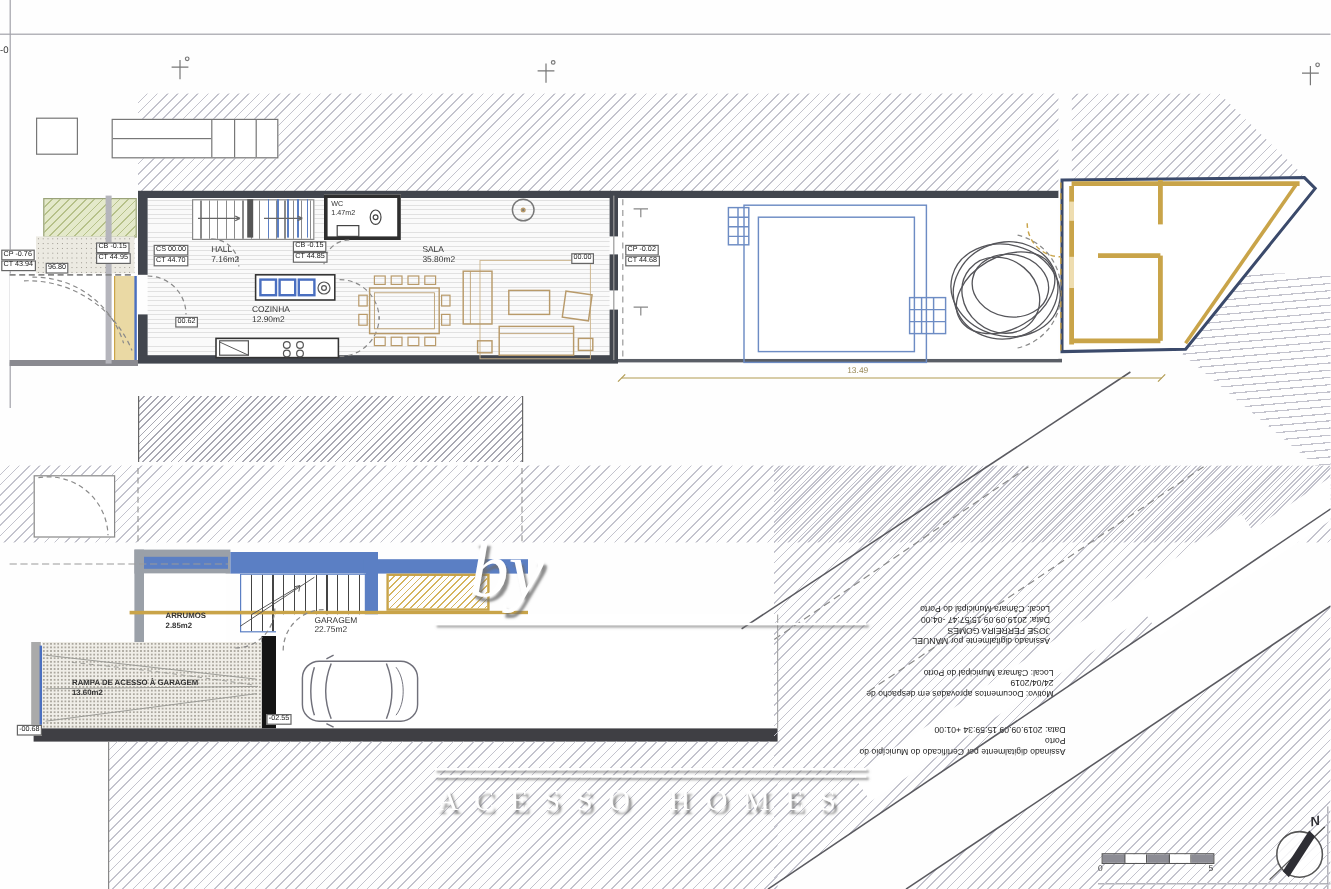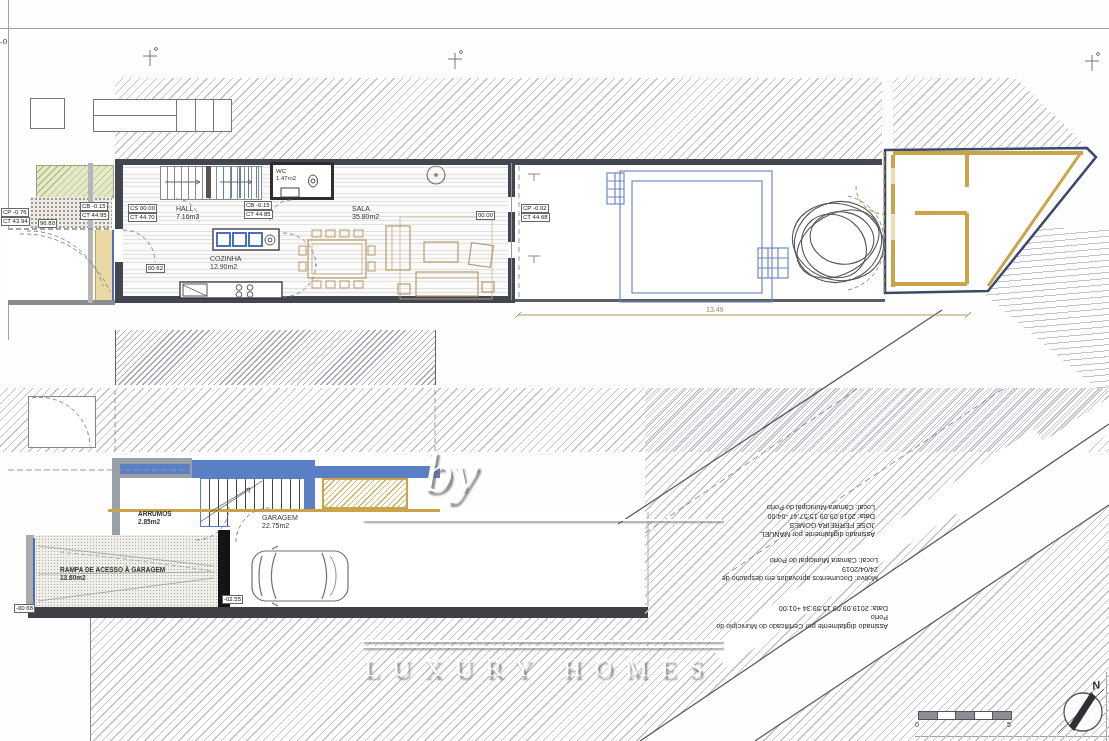--- a/index.html
+++ b/index.html
@@ -394,19 +394,19 @@
     <div style="flex:1;background:#8d8d95;border-right:1px solid #555;"></div>
     <div style="flex:1;background:#fff;border-right:1px solid #555;"></div>
     <div style="flex:1;background:#8d8d95;border-right:1px solid #555;"></div>
     <div style="flex:1;background:#fff;border-right:1px solid #555;"></div>
     <div style="flex:1;background:#8d8d95;"></div>
   </div>
   <div class="abs lbl z6" style="left:915px;top:721px;">0</div>
   <div class="abs lbl z6" style="left:1007px;top:721px;">5</div>
   <div class="abs z6" style="left:1092px;top:679px;font-size:11px;font-style:italic;font-weight:bold;color:#2e2e34;transform:rotate(-12deg);">N</div>
 
-  <div class="wm" style="left:424px;top:438px;font-size:58px;font-style:italic;">by</div>
+  <div class="wm" style="left:391px;top:438px;font-size:66px;font-style:italic;">by</div>
   <div class="wmbar" style="left:362px;top:519px;width:360px;height:2px;"></div>
   <div class="wmbar" style="left:362px;top:640px;width:360px;height:2px;"></div>
   <div class="wmbar" style="left:362px;top:646px;width:360px;height:2px;"></div>
-  <div class="wm" style="left:364px;top:654px;font-size:25px;letter-spacing:13px;">LUXURY HOMES</div>
+  <div class="wm" style="left:364px;top:654px;font-size:25px;letter-spacing:13px;">ACESSO HOMES</div>
 
 </div>
 
 </body></html>

